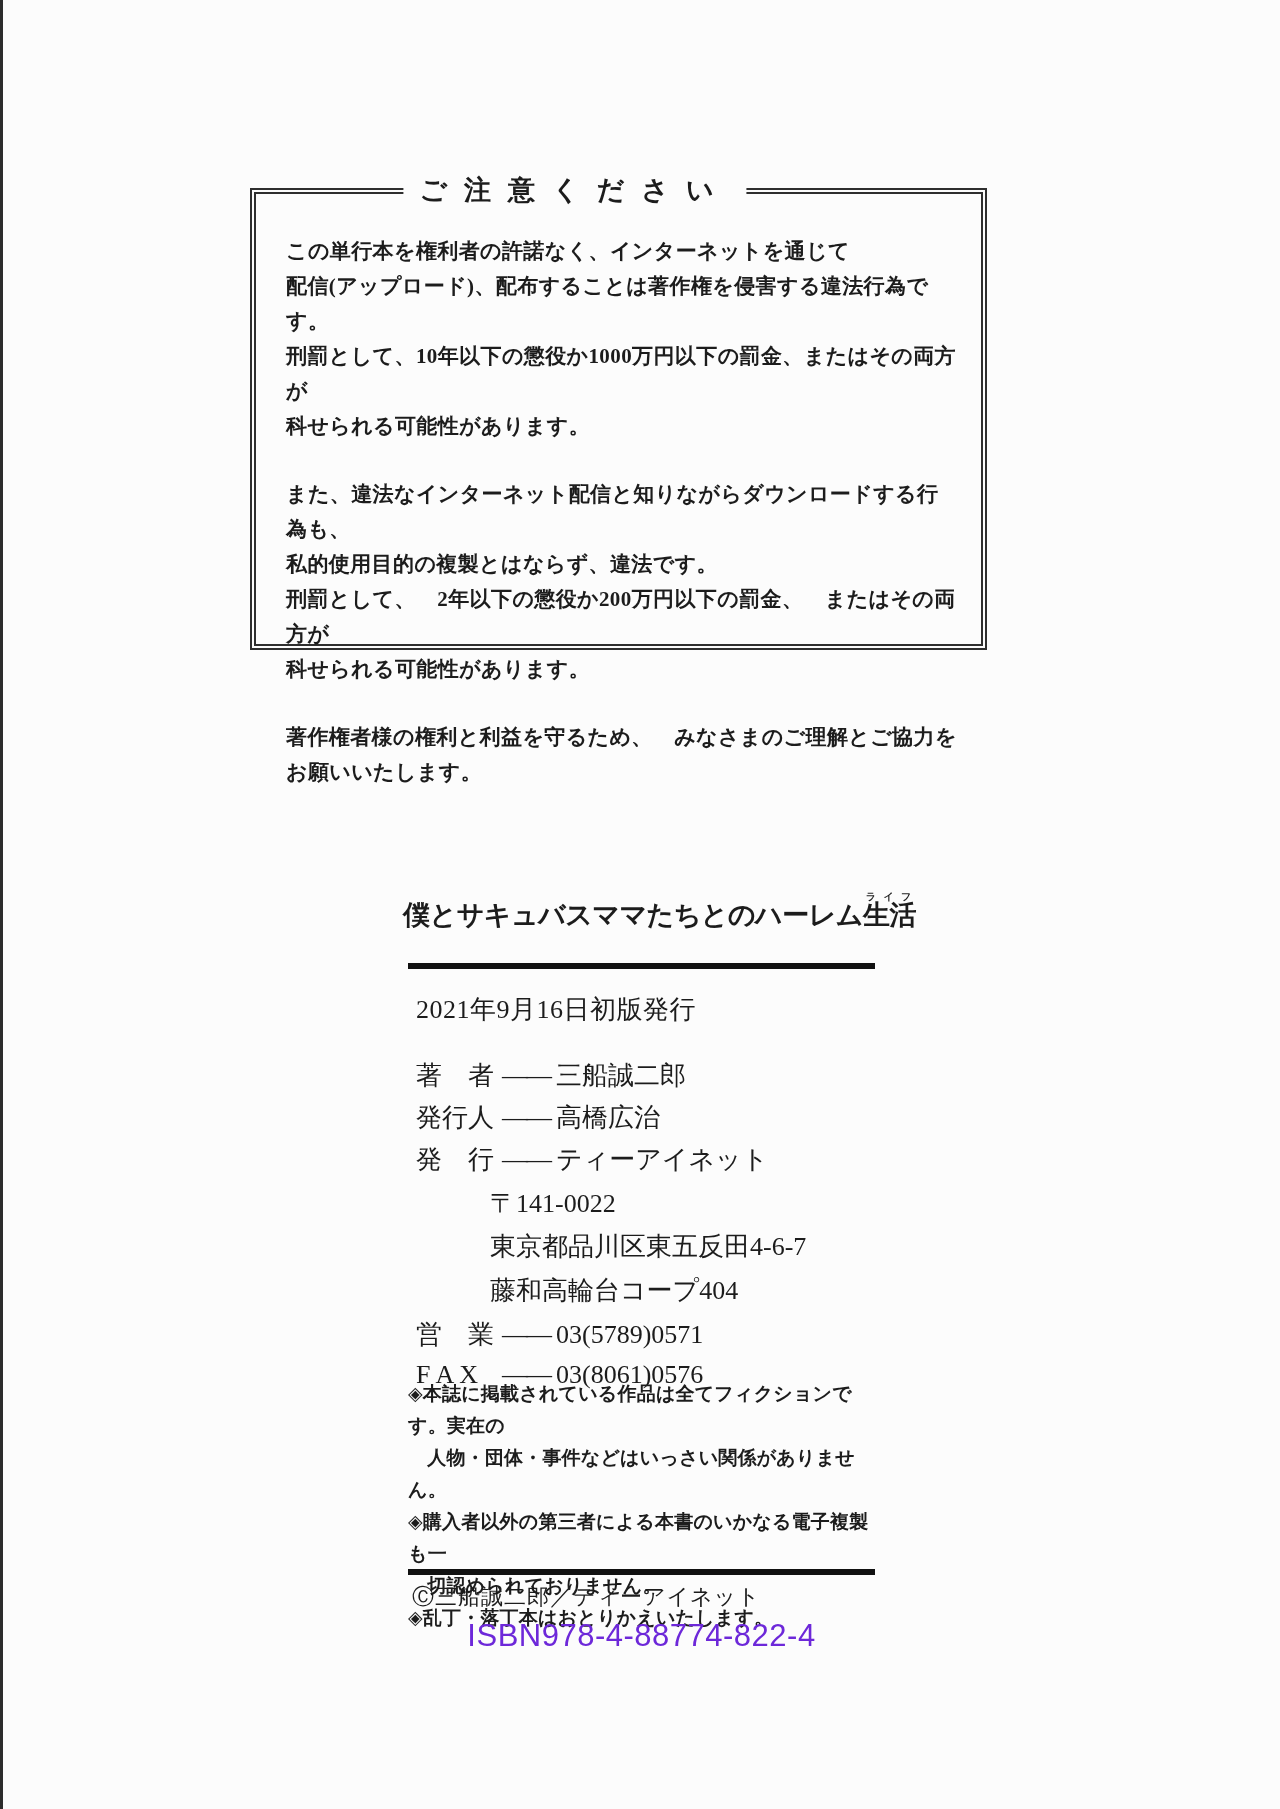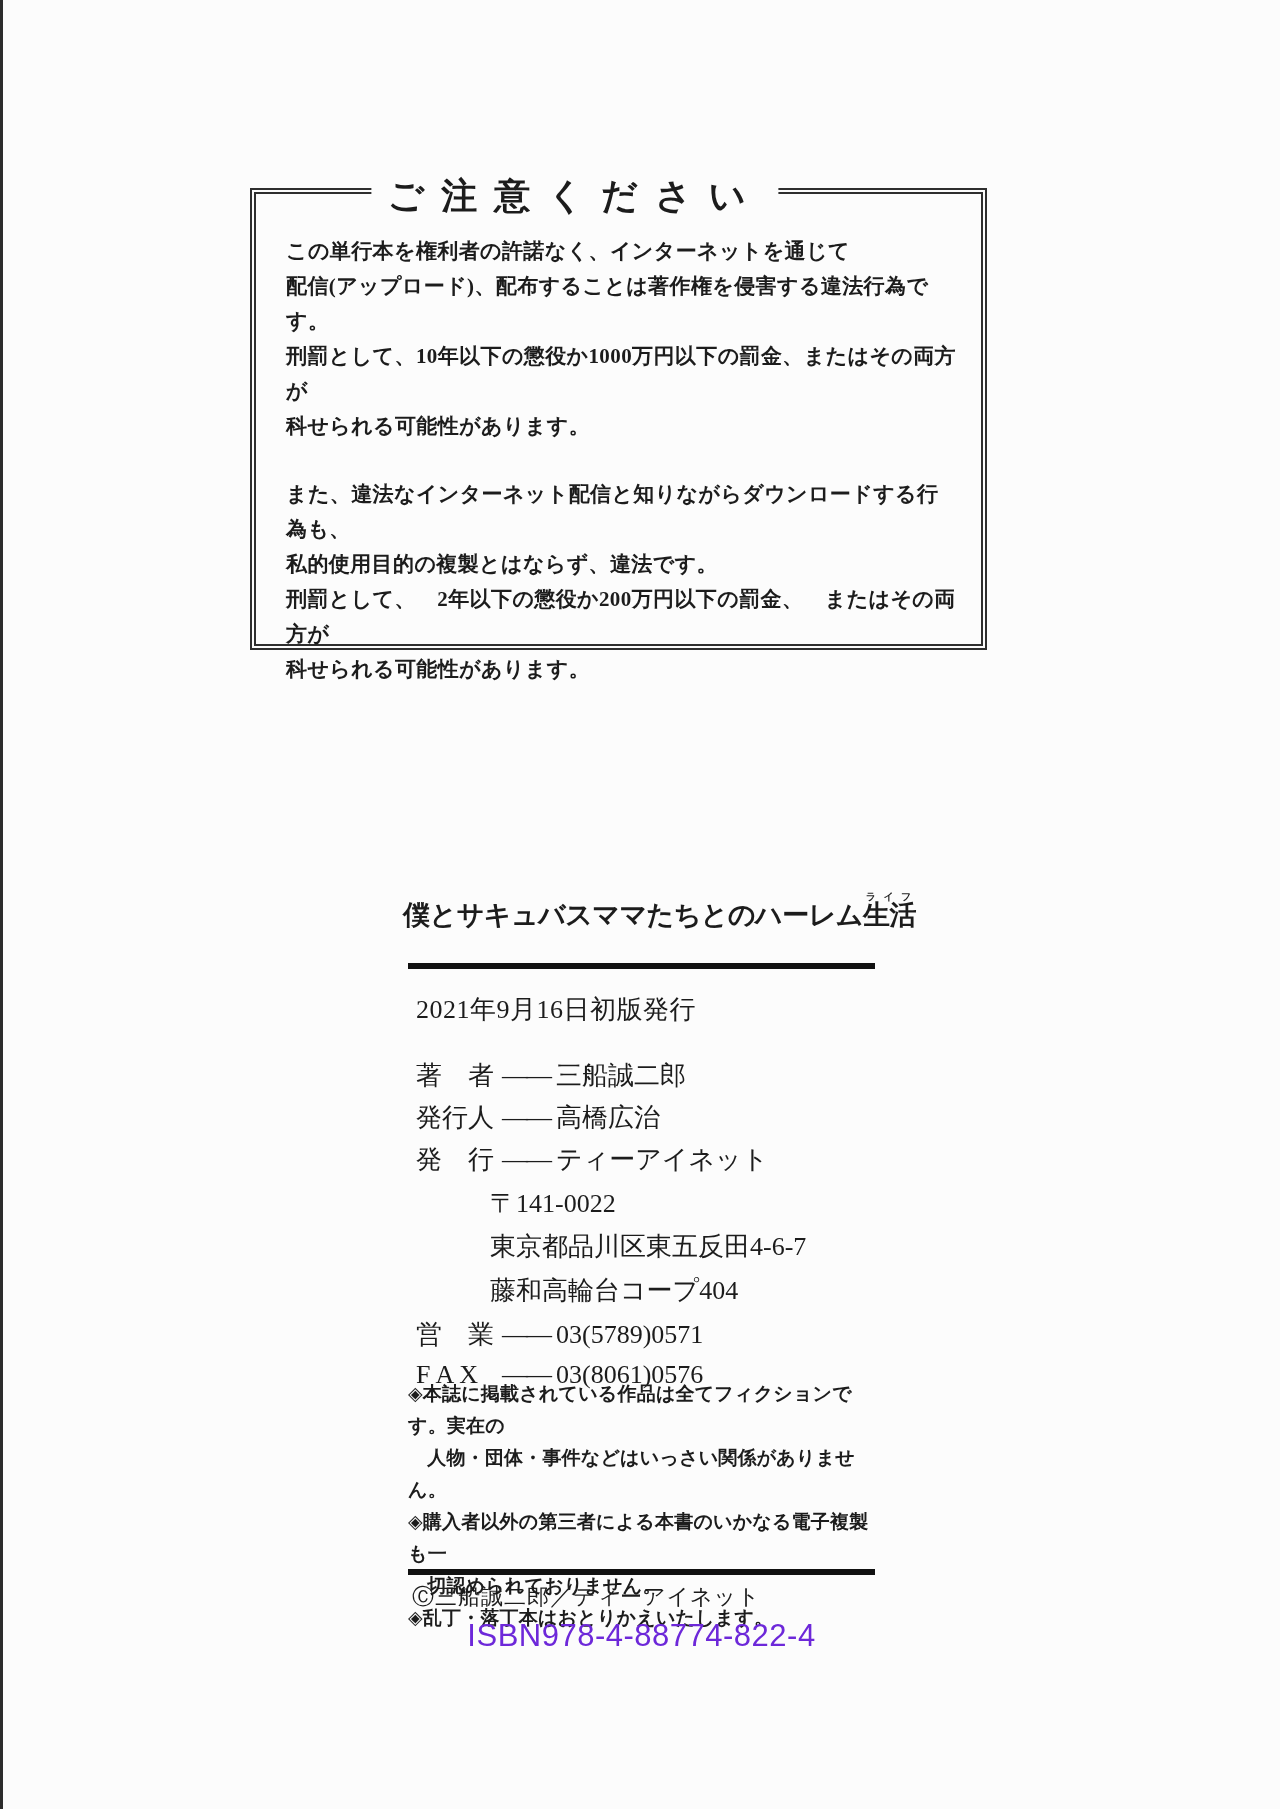--- a/index.html
+++ b/index.html
@@ -16,21 +16,21 @@
 
   
   .notice{
     position:absolute;left:250px;top:188px;width:737px;height:462px;
     border:6px double #2f2f2f;box-sizing:border-box;
     padding:40px 24px 0 30px;
   }
   .notice-title{
     position:absolute;top:-22px;left:44%;transform:translateX(-50%);
     background:#fcfcfc;padding:0 16px;margin:0;
-    font-size:36px;font-weight:bold;letter-spacing:17px;white-space:nowrap;
+    font-size:27px;font-weight:bold;letter-spacing:17px;white-space:nowrap;
   }
   .notice p{
     margin:0 0 33px 0;
     font-size:21px;line-height:35px;font-weight:600;
     letter-spacing:0.4px;white-space:pre-line;
   }
 
   
   .colophon{position:absolute;left:408px;top:872px;width:467px;}
   .c-title{position:absolute;top:20px;left:-5px;margin:0;
@@ -61,20 +61,22 @@
   <div class="notice">
     <h2 class="notice-title">ご注意ください</h2>
     <p>この単行本を権利者の許諾なく、インターネットを通じて
 配信(アップロード)、配布することは著作権を侵害する違法行為です。
 刑罰として、10年以下の懲役か1000万円以下の罰金、またはその両方が
 科せられる可能性があります。</p>
     <p>また、違法なインターネット配信と知りながらダウンロードする行為も、
 私的使用目的の複製とはならず、違法です。
 刑罰として、　2年以下の懲役か200万円以下の罰金、　またはその両方が
 科せられる可能性があります。</p>
+    <p>著作権者様の権利と利益を守るため、　みなさまのご理解とご協力を
+お願いいたします。</p>
   </div>
 
   <div class="colophon">
 
     <h1 class="c-title"><span>僕とサキュバスママたちとのハーレム</span><ruby><span>生活</span><rt>ライフ</rt></ruby></h1>
 
     <div class="rule rule-top"></div>
 
     <div class="edition">2021年9月16日初版発行</div>
 

